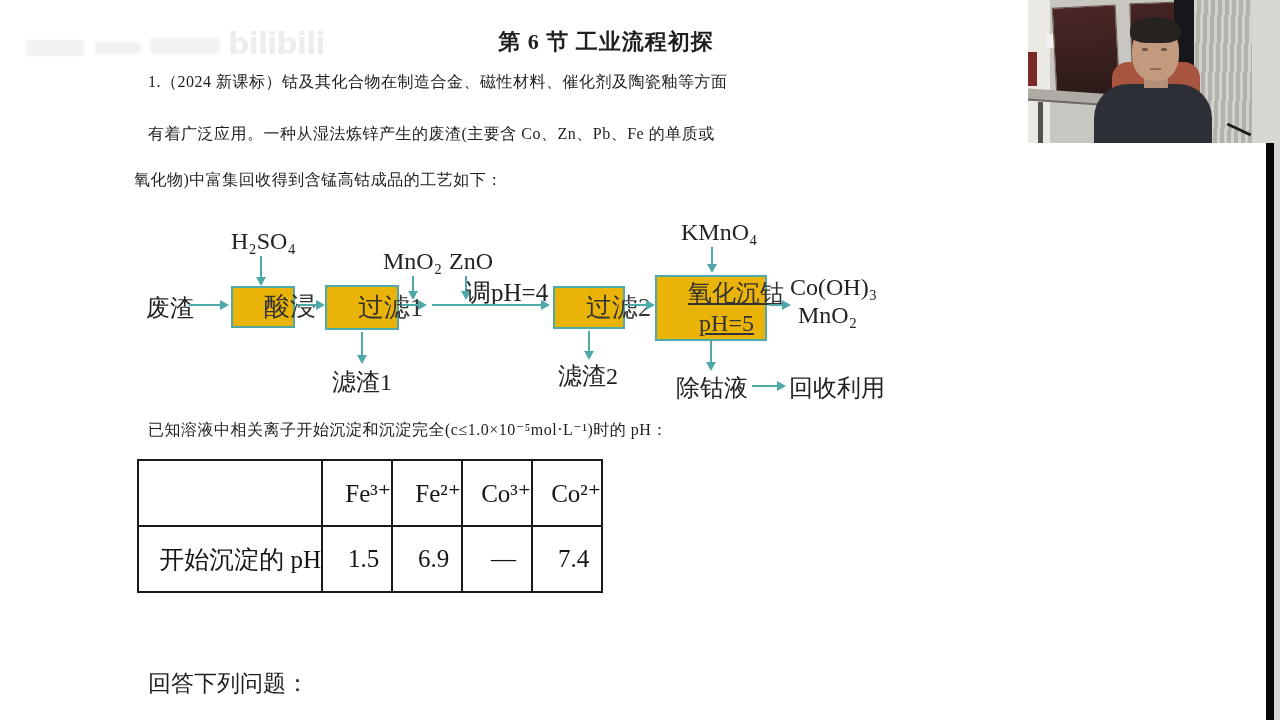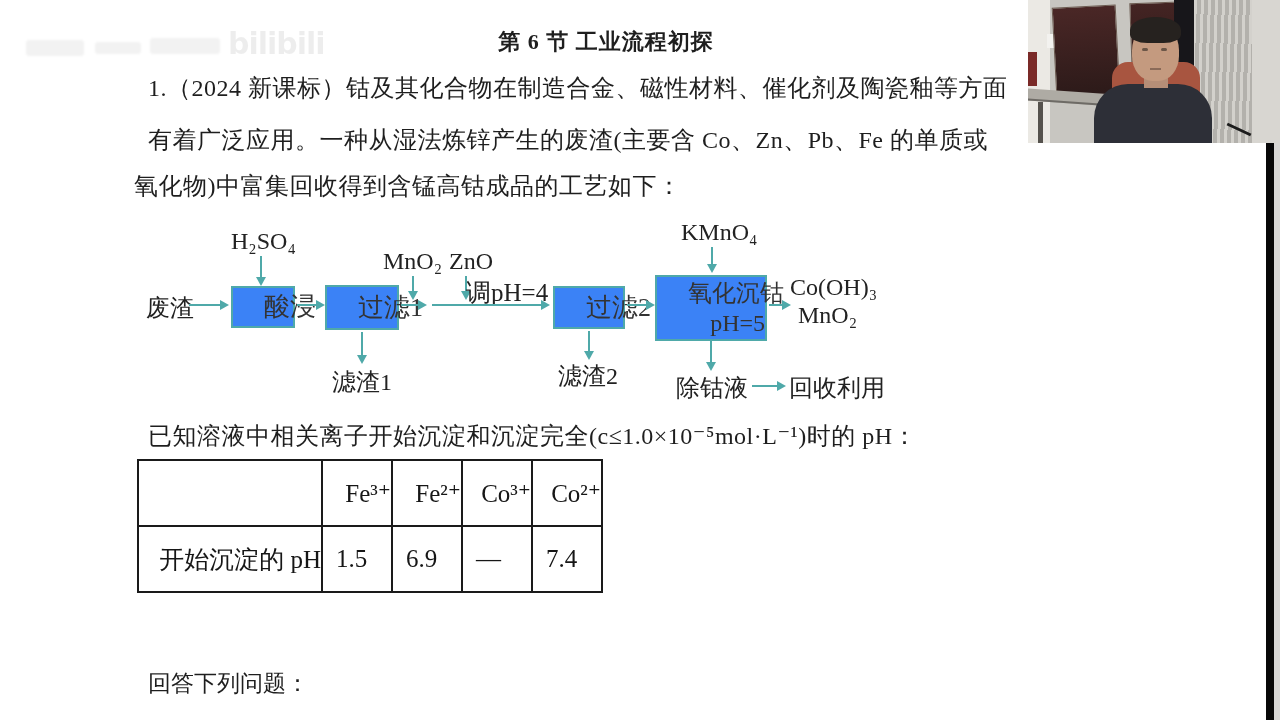--- a/index.html
+++ b/index.html
@@ -19,29 +19,29 @@
     font-family:"DejaVu Sans","Liberation Sans",sans-serif;
     font-weight:bold; font-size:30px; letter-spacing:-1px;
     color:rgba(0,0,0,0.07);
   }
 
   
   .doc-title {
     position:absolute; left:0; top:12px; width:1212px; text-align:center;
     font-size:22px; font-weight:bold; letter-spacing:1px;
   }
-  .pline { position:absolute; font-size:24px; white-space:nowrap; letter-spacing:0.5px; }
+  .pline { position:absolute; font-size:16px; white-space:nowrap; letter-spacing:0.5px; }
 
   
   .flabel { position:absolute; font-size:24px; white-space:nowrap; color:#222; }
   .fbox {
-    position:absolute; border:2px solid var(--accent); background:#3b82f6;
-    text-align:right; font-size:26px; color:#333; white-space:nowrap;padding-left:31px;
+    position:absolute; border:2px solid var(--accent); background:#eab308;
+    text-align:center; font-size:26px; color:#333; white-space:nowrap;padding-left:31px;
   }
-  .fbox2 { display:flex; flex-direction:column; justify-content:center; font-size:24px; line-height:1.25; }
+  .fbox2 { display:flex; flex-direction:column; justify-content:center; font-size:24px; line-height:1.25;text-decoration:underline; }
   .hline { position:absolute; height:2px; background:var(--accent); }
   .hline::after {
     content:''; position:absolute; right:-8px; top:-4px;
     border-left:9px solid var(--accent);
     border-top:5px solid transparent; border-bottom:5px solid transparent;
   }
   .vline { position:absolute; width:2px; background:var(--accent); }
   .vline::after {
     content:''; position:absolute; bottom:-8px; left:-4px;
     border-top:9px solid var(--accent);
@@ -50,21 +50,21 @@
 
   
   table.ph {
     position:absolute; left:137px; top:459px;
     border-collapse:collapse; font-size:25px; color:#161616;
   }
   table.ph td, table.ph th {
     border:2px solid #1a1a1a; font-weight:normal; height:66px; padding:0;
   }
   table.ph .c0 { width:184px; text-align:right; }
-  table.ph .c  { width:70px; text-align:left; padding-left:13px; }
+  table.ph .c  { width:70px; text-align:center; padding-left:13px; }
   table.ph thead .c { text-align:right; padding-left:0; }
 
   .answer-prompt { position:absolute; left:148px; top:668px; font-size:23px; }
 
   
   .webcam {
     position:absolute; left:1028px; top:0; width:252px; height:143px;
     background:#c8c6c1; overflow:hidden; z-index:40;
   }
   .cam { position:absolute; }

